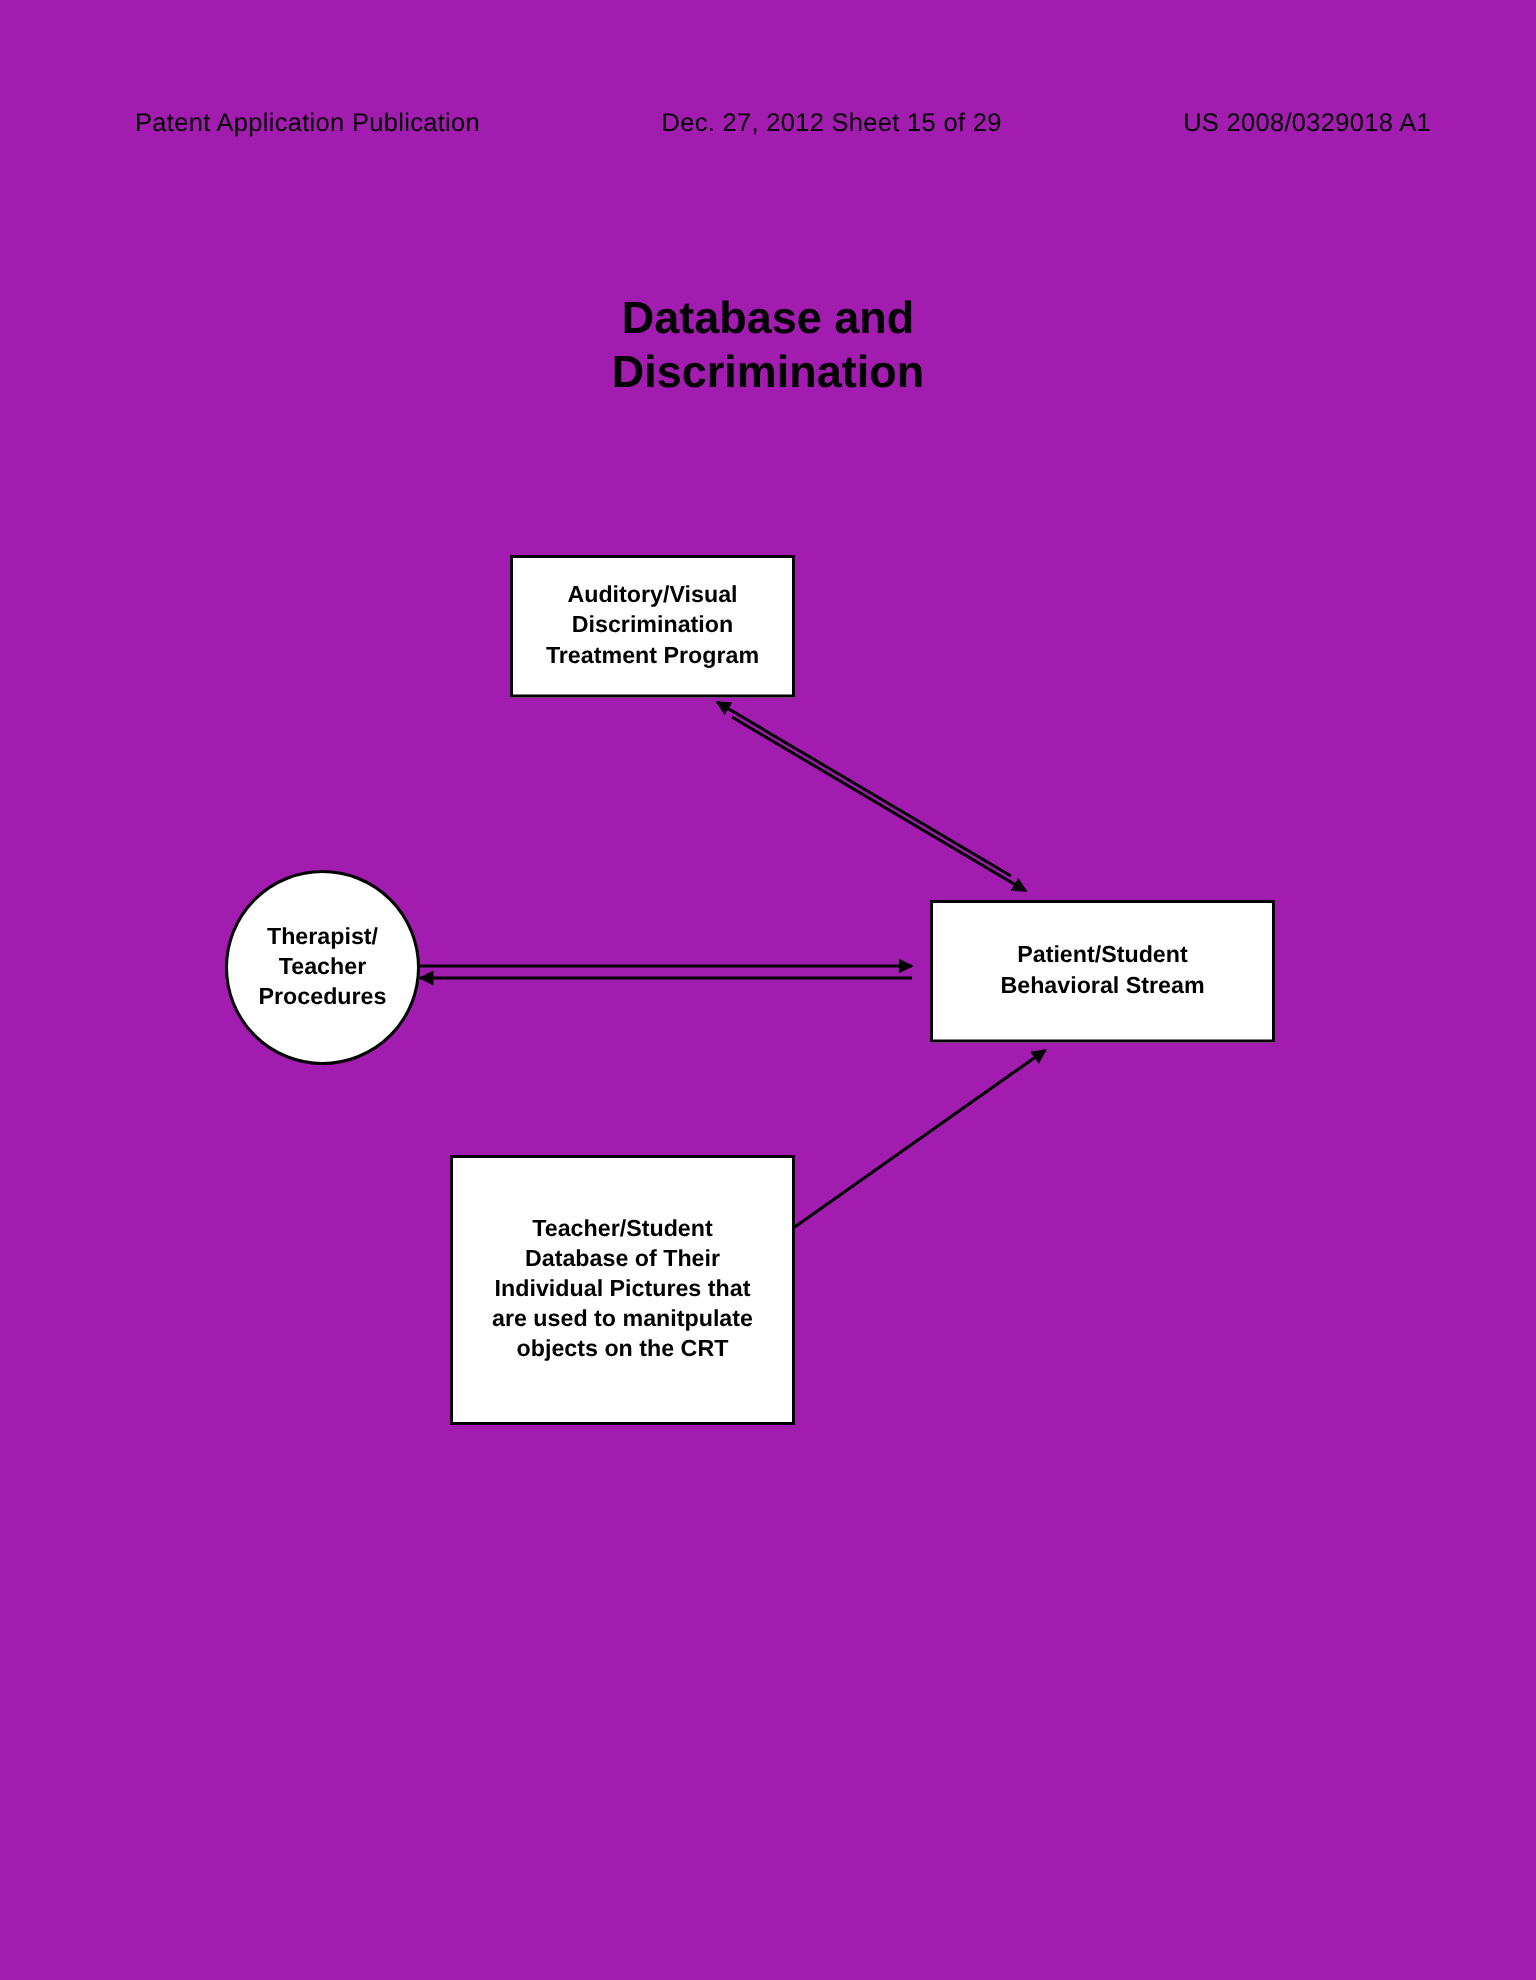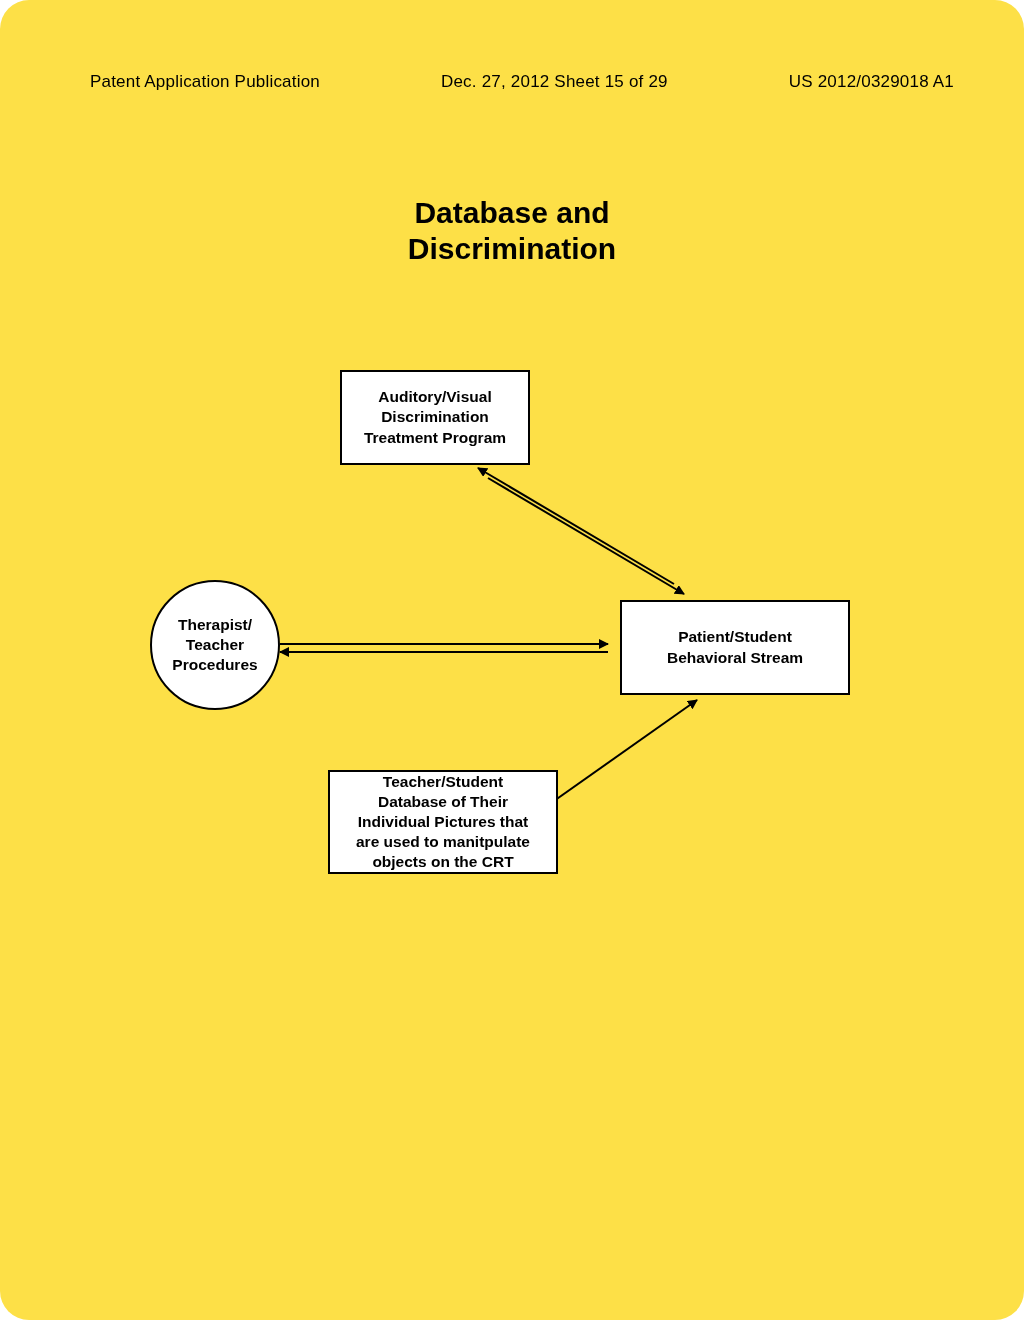--- a/index.html
+++ b/index.html
@@ -6,22 +6,21 @@
     margin: 0;
     padding: 0;
     background: #fff;
     font-family: Arial, Helvetica, sans-serif;
     color: #000;
   }
   .page {
     position: relative;
     width: 1024px;
     height: 1320px;
-    background: #fde047;
-    border-radius: 29px;
+    background: #a21caf;
   }
   .header {
     position: absolute;
     top: 72px;
     left: 90px;
     right: 70px;
     display: flex;
     justify-content: space-between;
     font-size: 17px;
     letter-spacing: 0.2px;
@@ -87,21 +86,21 @@
   }
 </style>
 </head>
 <body>
 
 <div class="page">
 
   <div class="header">
     <span class="left">Patent Application Publication</span>
     <span class="mid">Dec. 27, 2012  Sheet 15 of 29</span>
-    <span class="right">US 2012/0329018 A1</span>
+    <span class="right">US 2008/0329018 A1</span>
   </div>
 
   <div class="title">
     <span>Database and</span>
     <span>Discrimination</span>
   </div>
 
   <div class="diagram">
 
     <svg class="arrows">
@@ -130,21 +129,21 @@
       <span style="white-space:pre-line;">Therapist/
 Teacher
 Procedures</span>
     </div>
 
     <div class="node" style="left:620px; top:230px; width:230px; height:95px;align-items:center;">
       <span style="white-space:pre-line;">Patient/Student
 Behavioral Stream</span>
     </div>
 
-    <div class="node" style="left:300px; top:400px; width:230px; height:104px;margin-left:28px;">
+    <div class="node" style="left:300px; top:400px; width:230px; height:180px;">
       <span style="white-space:pre-line;">Teacher/Student
 Database of Their
 Individual Pictures that
 are used to manitpulate
 objects on the CRT</span>
     </div>
 
   </div>
 
 

